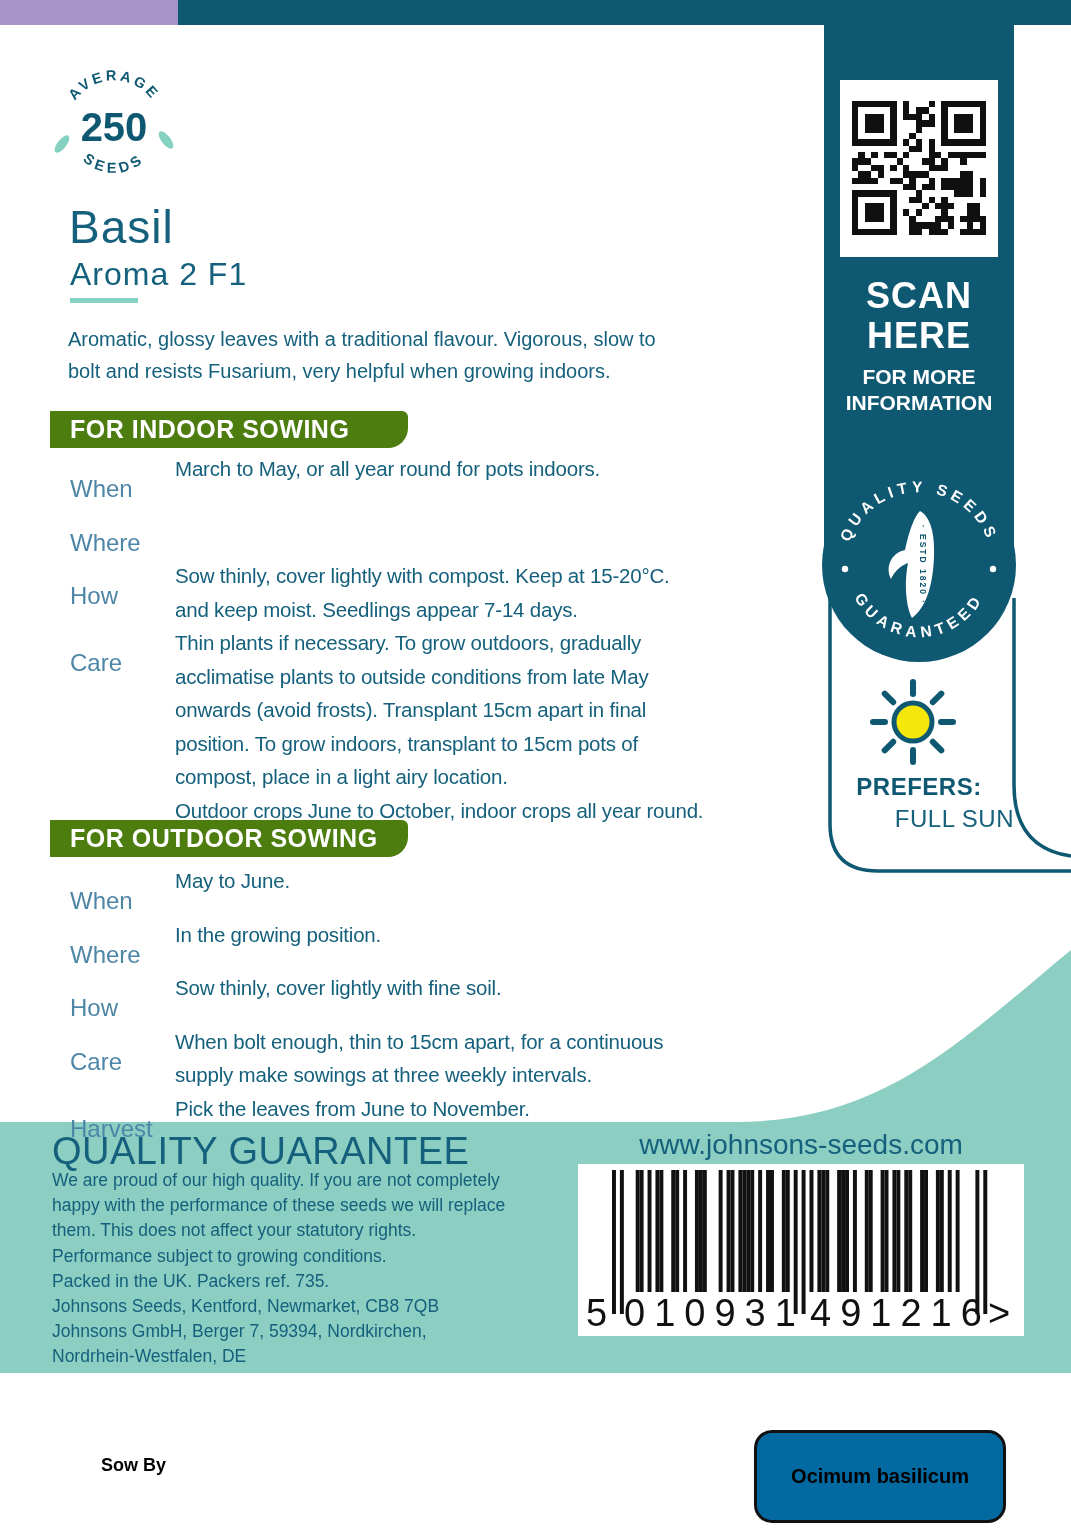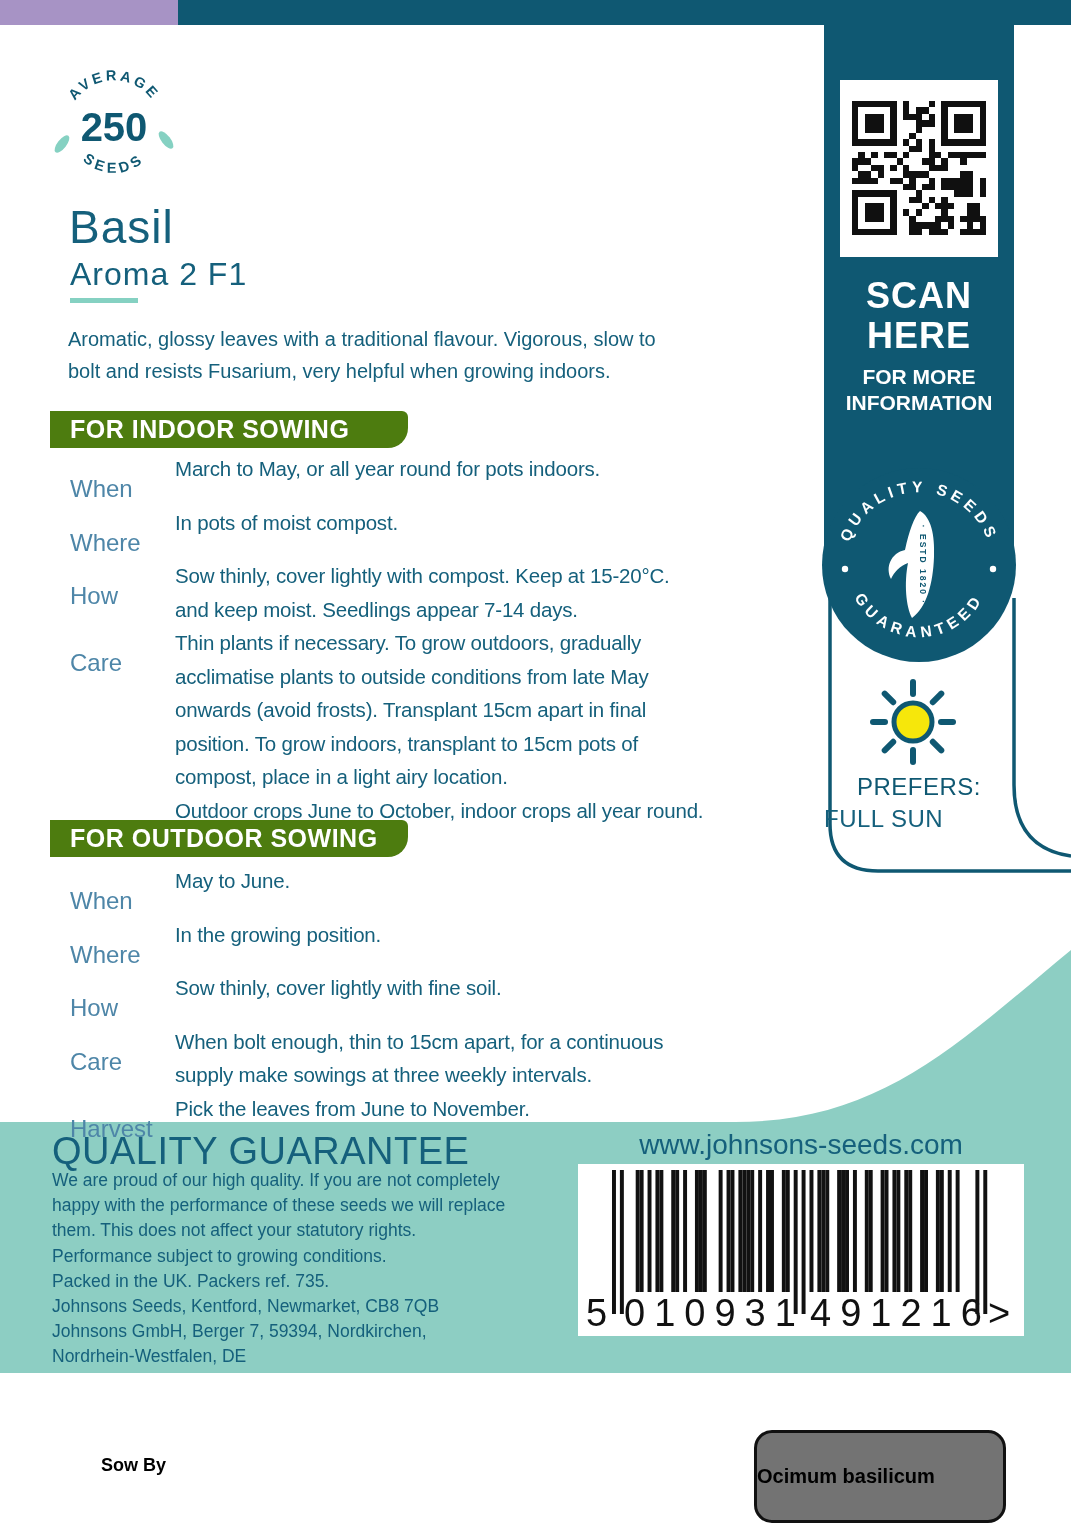--- a/index.html
+++ b/index.html
@@ -30,38 +30,38 @@
   .row-text{flex:1;font-size:20.5px;color:#15607C;line-height:33.5px;white-space:pre-line;
             letter-spacing:-0.2px;}
   
   .side-col{left:824px;top:0;width:190px;height:566px;background:#0F5872;}
   .qr-box{left:840px;top:80px;width:158px;height:177px;background:#ffffff;}
   .scan-title{left:824px;top:276px;width:190px;text-align:center;color:#ffffff;
               font-size:36px;font-weight:700;line-height:40px;white-space:pre-line;letter-spacing:1px;}
   .scan-sub{left:824px;top:364px;width:190px;text-align:center;color:#ffffff;
             font-size:21px;font-weight:700;line-height:26px;white-space:pre-line;}
   .prefers-label{left:824px;top:773px;width:190px;text-align:center;color:#0F5872;
-                 font-size:24px;font-weight:400;letter-spacing:.5px;}
-  .prefers-value{left:824px;top:805px;width:190px;text-align:left;color:#15607C;
+                 font-size:24px;font-weight:700;letter-spacing:.5px;}
+  .prefers-value{left:824px;top:805px;width:190px;text-align:right;color:#15607C;
                  font-size:24px;font-weight:400;letter-spacing:.5px;}
   
   .g-heading{left:52px;top:1130px;font-size:38px;font-weight:400;color:#15607C;letter-spacing:.5px;}
   .g-body{left:52px;top:1168px;font-size:17.5px;line-height:25.2px;color:#15607C;white-space:pre-line;}
   .website{left:578px;top:1129px;width:446px;text-align:center;font-size:28px;color:#15607C;}
   
   .barcode-box{left:578px;top:1164px;width:446px;height:172px;background:#ffffff;}
   .bc-digit{position:absolute;font-size:38px;color:#111;top:128px;font-weight:400;}
   .bc-first{left:8px;}
   .bc-g1{left:46px;width:164px;text-align:center;letter-spacing:9px;}
   .bc-g2{left:232px;width:164px;text-align:center;letter-spacing:9px;}
   .bc-ch{left:410px;}
   
   .sow-by{left:101px;top:1455px;font-size:18px;font-weight:700;color:#000;}
   .latin-box{left:754px;top:1430px;width:252px;height:93px;border:3px solid #111;border-radius:18px;
-             box-sizing:border-box;background:#737373;display:flex;align-items:center;justify-content:flex-start;}
+             box-sizing:border-box;background:#0369a1;display:flex;align-items:center;justify-content:center;}
   .latin-name{font-size:20px;font-weight:700;color:#000;}
   svg{display:block;}
 </style>
 </head>
 <body>
 
 <div class="page">
 
   <svg class="abs" style="left:0;top:0;" width="1071" height="1536" viewBox="0 0 1071 1536">
     <path d="M0,1122 L735,1122 C880,1122 955,1046 1071,950 L1071,1373 L0,1373 Z" fill="#8DCEC3"></path>
@@ -95,21 +95,20 @@
   <div class="abs banner indoor">
     <span>FOR INDOOR SOWING</span>
   </div>
   <div class="abs rows indoor">
     <div class="row">
       <div class="row-label">When</div>
       <div class="row-text">March to May, or all year round for pots indoors.</div>
     </div>
     <div class="row">
       <div class="row-label">Where</div>
-      <div class="row-text">In pots of moist compost.</div>
     </div>
     <div class="row">
       <div class="row-label">How</div>
       <div class="row-text">Sow thinly, cover lightly with compost. Keep at 15-20°C.
 and keep moist. Seedlings appear 7-14 days.</div>
     </div>
     <div class="row">
       <div class="row-label">Care</div>
       <div class="row-text">Thin plants if necessary. To grow outdoors, gradually
 acclimatise plants to outside conditions from late May

